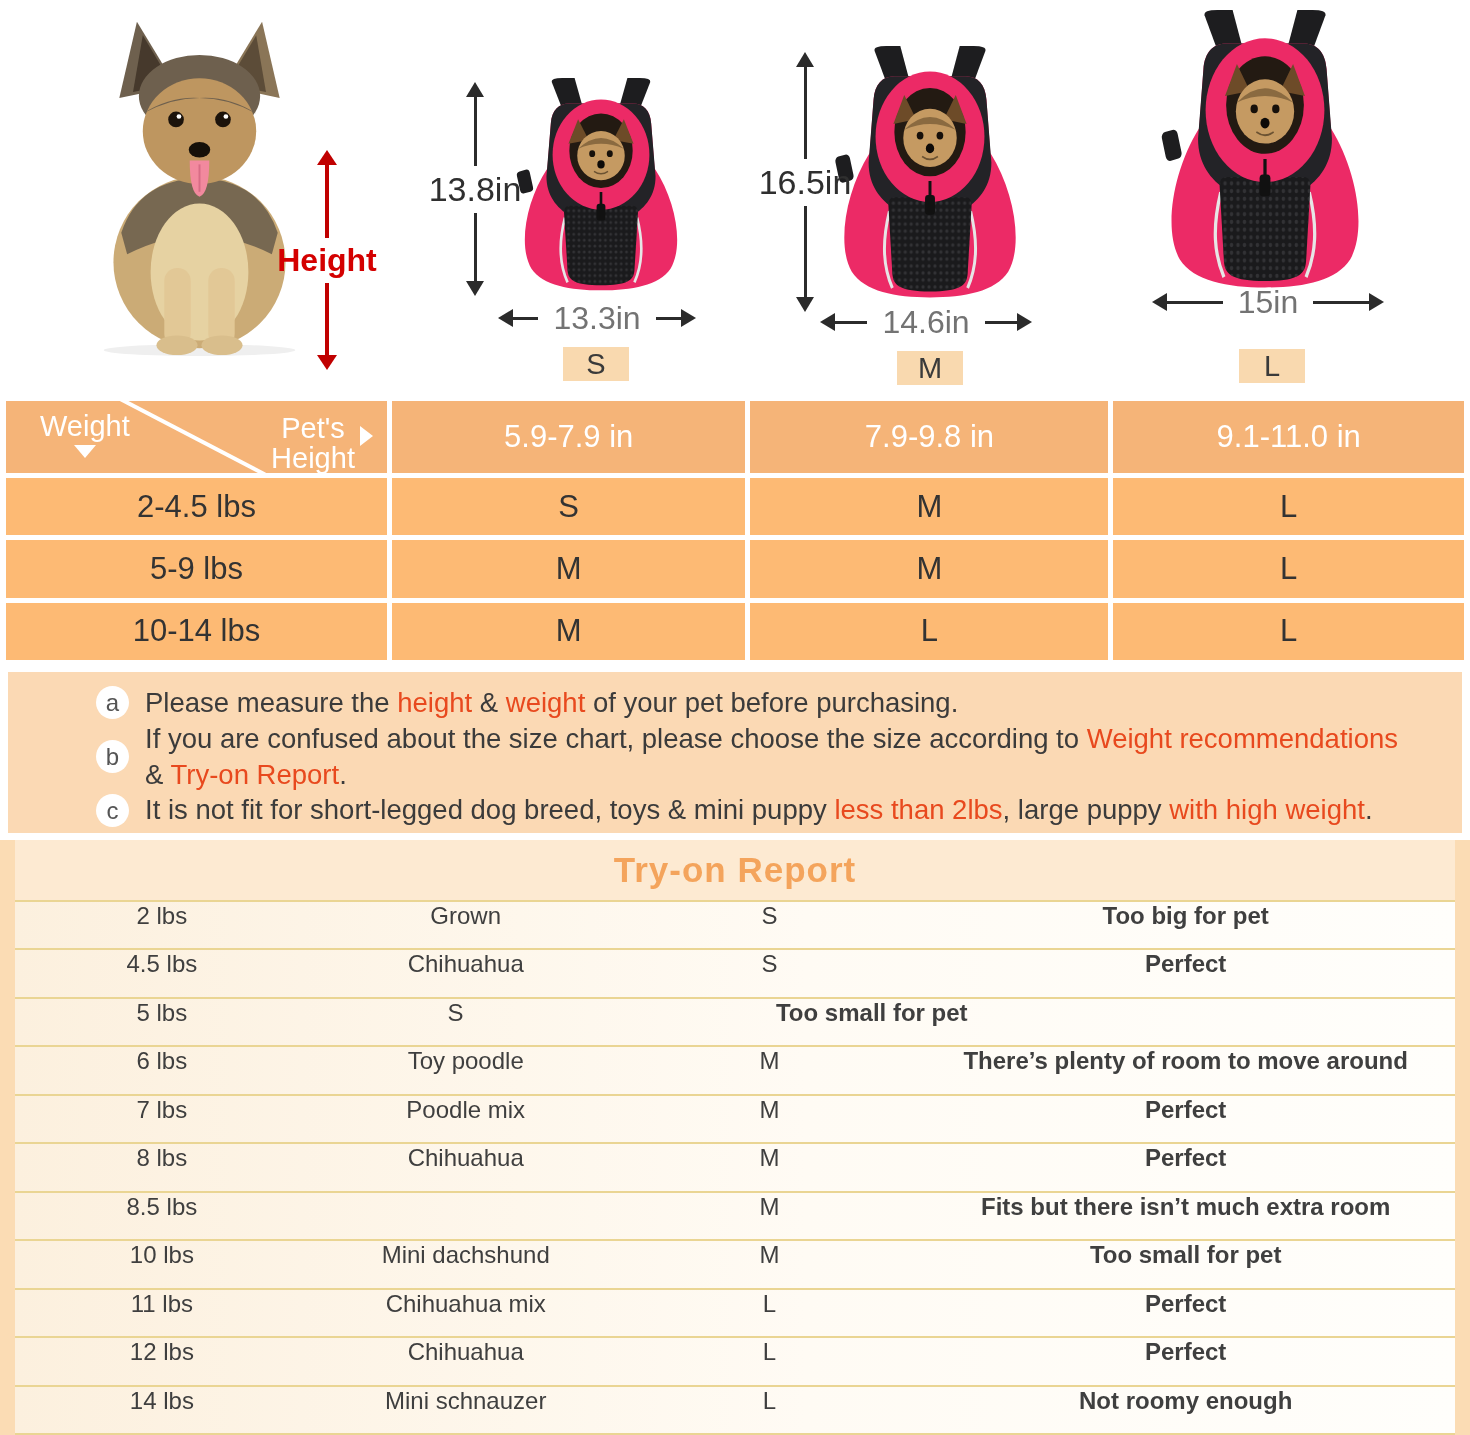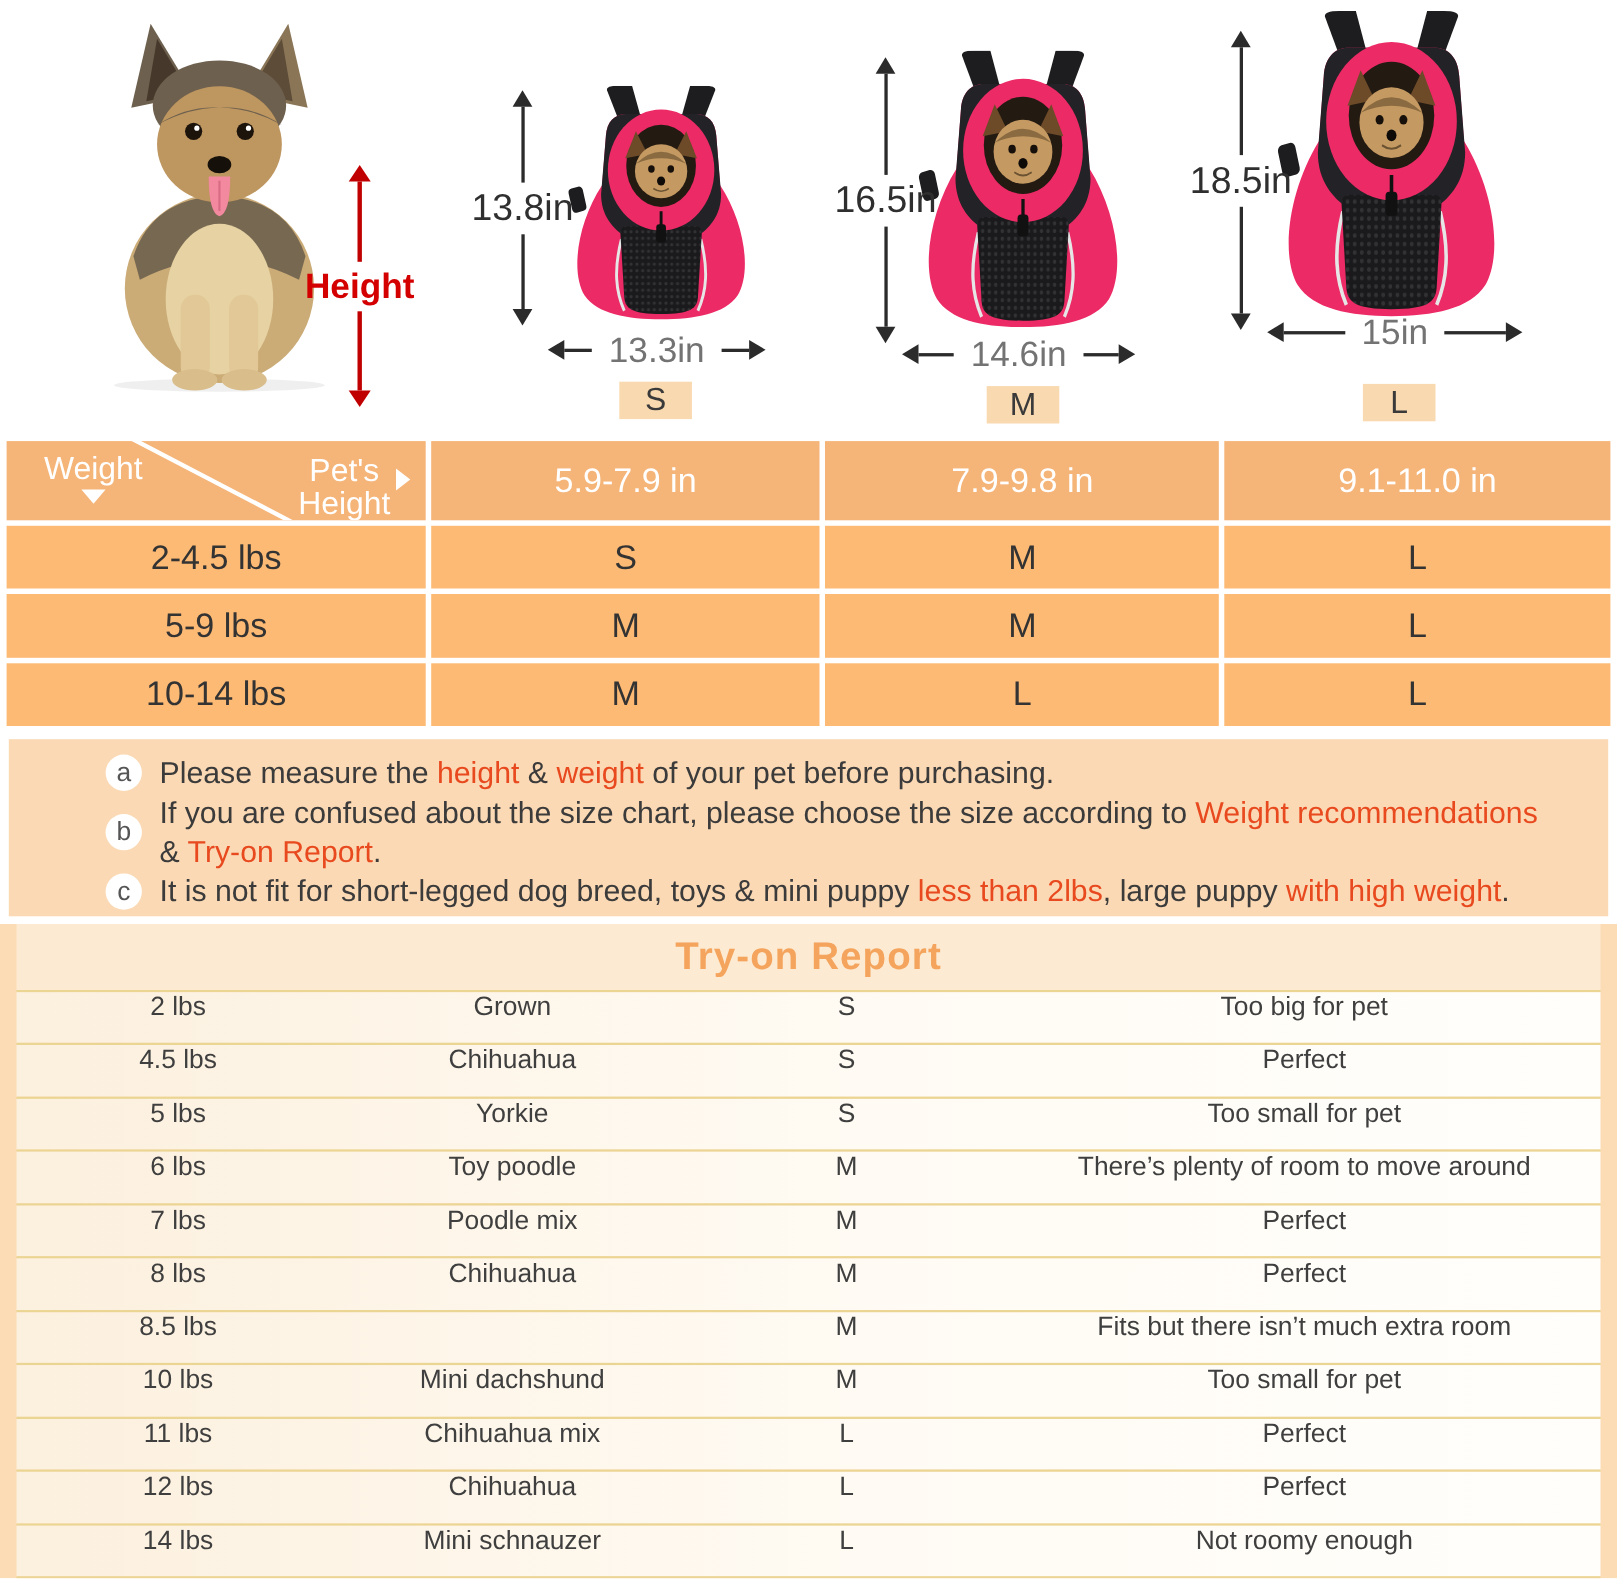--- a/index.html
+++ b/index.html
@@ -62,21 +62,21 @@
   .tryon-inner{width:100%;height:100%;display:flex;flex-direction:column;}
   .tryon-band{height:60px;background:#fdead2;display:flex;align-items:center;justify-content:center;}
   .tryon-title{font-size:35px;font-weight:bold;color:#f4a45c;letter-spacing:1px;}
   .tryon-rows{flex:1;display:flex;flex-direction:column;border-top:2px solid #ead593;}
   .trow{flex:1;display:flex;align-items:flex-start;border-bottom:2px solid #ead593;
         background:linear-gradient(90deg,#fcf0de 0%,#fffbf4 55%,#fffefb 100%);
         font-size:24px;color:#3f3f3f;}
   .trow .c1{width:20.4%;text-align:center;}
   .trow .c2{width:21.8%;text-align:center;}
   .trow .c3{width:20.4%;text-align:center;}
-  .trow .c4{width:37.4%;text-align:center;}
+  .trow .c4{width:37.4%;text-align:center;font-weight:bold;}
 </style>
 </head>
 <body>
 
 <div class="page">
 
   <svg width="0" height="0" style="position:absolute" aria-hidden="true">
     <defs>
       <pattern id="meshp" width="6" height="6" patternUnits="userSpaceOnUse">
         <circle cx="3" cy="3" r="1.6" fill="#46464a"></circle>
@@ -176,27 +176,20 @@
       <div class="hline"></div>
       <div class="hlabel">14.6in</div>
       <div class="hline"></div>
       <div class="ah-right"></div>
     </div>
     <div class="badge" style="left:897px;top:351px">M</div>
 
     <svg class="bp-svg" style="left:1157px;top:10px;width:216px;height:298px" preserveAspectRatio="none">
         <use href="#bp"></use>
       </svg>
-    <div class="vmeas" style="left:1063px;top:28px;height:272px">
-      <div class="ah-up"></div>
-      <div class="seg"></div>
-      <div class="vlabel">18.5in</div>
-      <div class="seg"></div>
-      <div class="ah-down"></div>
-    </div>
     <div class="hmeas" style="left:1152px;top:282px;width:232px">
       <div class="ah-left"></div>
       <div class="hline"></div>
       <div class="hlabel">15in</div>
       <div class="hline"></div>
       <div class="ah-right"></div>
     </div>
     <div class="badge" style="left:1239px;top:349px">L</div>
   </div>
 
@@ -272,21 +265,20 @@
           <div class="c4">Too big for pet</div>
         </div>
         <div class="trow">
           <div class="c1">4.5 lbs</div>
           <div class="c2">Chihuahua</div>
           <div class="c3">S</div>
           <div class="c4">Perfect</div>
         </div>
         <div class="trow">
           <div class="c1">5 lbs</div>
-          <div class="c2">Yorkie</div>
           <div class="c3">S</div>
           <div class="c4">Too small for pet</div>
         </div>
         <div class="trow">
           <div class="c1">6 lbs</div>
           <div class="c2">Toy poodle</div>
           <div class="c3">M</div>
           <div class="c4">There’s plenty of room to move around</div>
         </div>
         <div class="trow">

